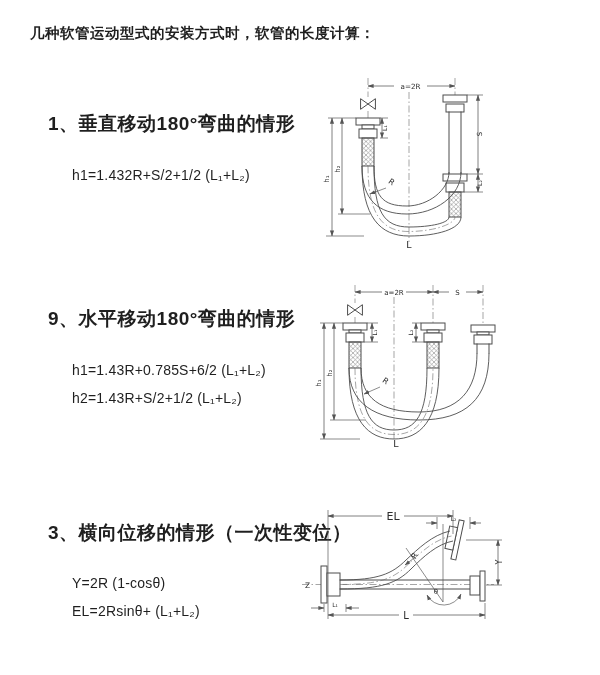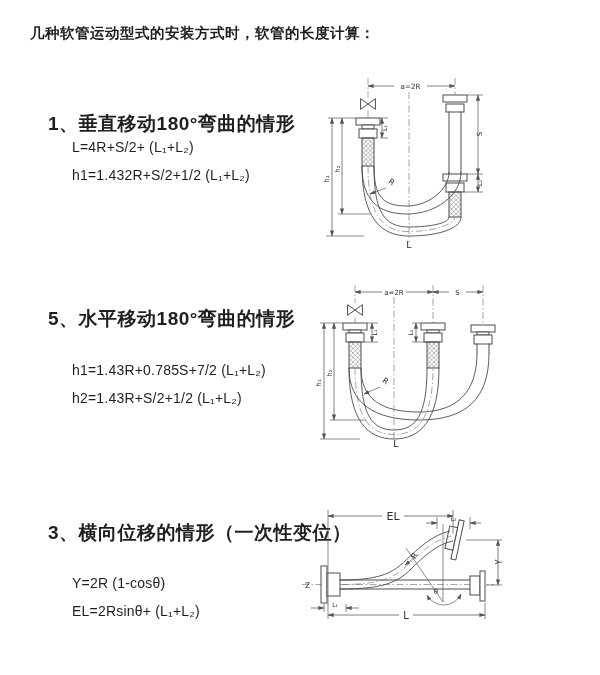--- a/index.html
+++ b/index.html
@@ -18,25 +18,24 @@
   .fit{fill:#fff;stroke:#4c4c4c;stroke-width:1;}
 </style>
 </head>
 <body>
 
 <div class="page">
 
   <div class="title">几种软管运动型式的安装方式时，软管的长度计算：</div>
 
   <div class="h" style="top:111px">1、垂直移动180°弯曲的情形</div>
-  <div class="f" style="top:139px">L=4R+S/2+ (L₁+L₂)</div>
   <div class="f" style="top:167px">h1=1.432R+S/2+1/2 (L₁+L₂)</div>
 
-  <div class="h" style="top:306px">5、水平移动180°弯曲的情形</div>
-  <div class="f" style="top:362px">h1=1.43R+0.785S+7/2 (L₁+L₂)</div>
+  <div class="h" style="top:306px">9、水平移动180°弯曲的情形</div>
+  <div class="f" style="top:362px">h1=1.43R+0.785S+6/2 (L₁+L₂)</div>
   <div class="f" style="top:390px">h2=1.43R+S/2+1/2 (L₁+L₂)</div>
 
   <div class="h" style="top:520px">3、横向位移的情形（一次性变位）</div>
   <div class="f" style="top:575px">Y=2R (1-cosθ)</div>
   <div class="f" style="top:603px">EL=2Rsinθ+ (L₁+L₂)</div>
 
   <svg class="d" style="left:312px;top:74px" width="268" height="182" viewBox="0 0 268 182">
     <defs>
       <marker id="m1" markerWidth="8" markerHeight="8" refX="7.5" refY="4" orient="auto-start-reverse">
         <path d="M0,1.2 L8,4 L0,6.8 Z" fill="#555"></path>

